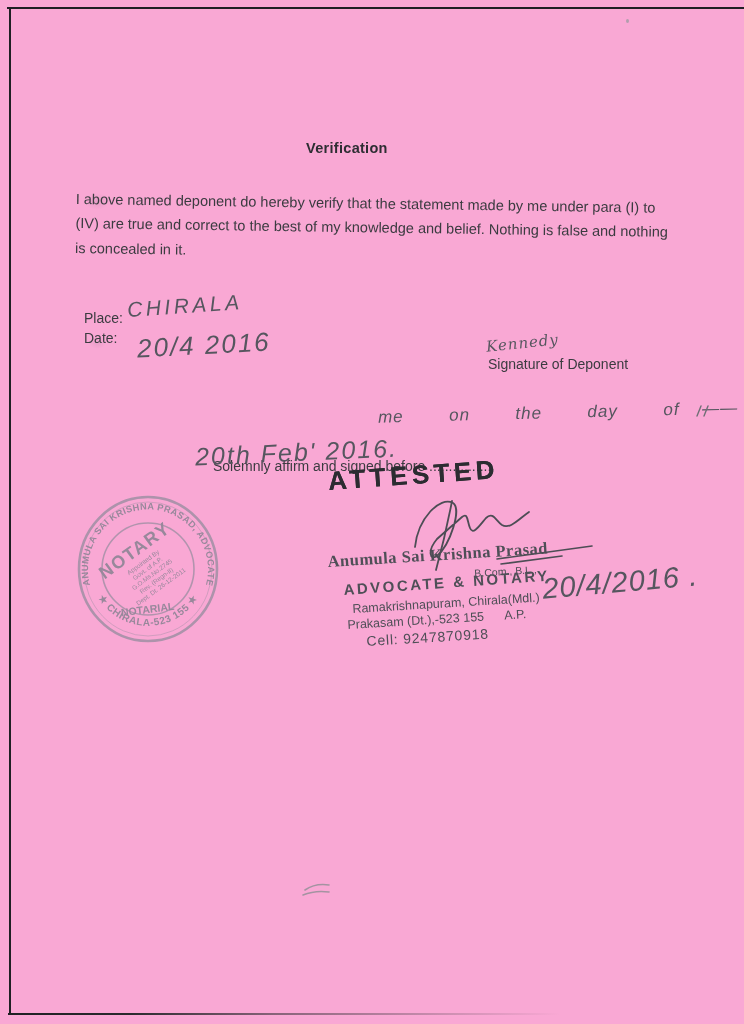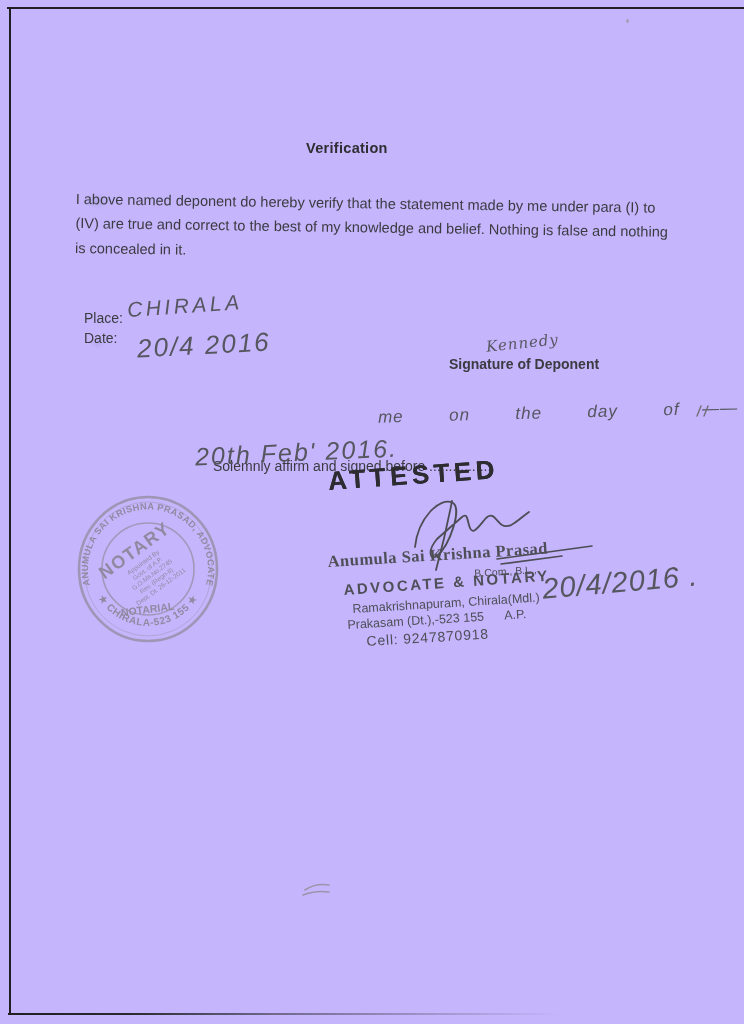--- a/index.html
+++ b/index.html
@@ -1,16 +1,16 @@
 <!DOCTYPE html>
 <html><head>
 <meta charset="utf-8">
 <style>
   html,body{margin:0;padding:0;background:#ffffff;}
-  .page{position:relative;width:744px;height:1024px;background:#c4b5fd;overflow:hidden;
+  .page{position:relative;width:744px;height:1024px;background:#f9a8d4;overflow:hidden;
         font-family:"Liberation Sans",sans-serif;}
 
   
   .scan-top{position:absolute;left:7px;top:7px;width:737px;height:2px;background:#202024;}
   .scan-left{position:absolute;left:9px;top:7px;width:2px;height:1007px;background:#202024;}
   .scan-bottom{position:absolute;left:8px;top:1013px;width:552px;height:2px;
         background:linear-gradient(90deg,#202024 0%,#2a2a2e 22%,rgba(42,42,46,.55) 48%,rgba(60,60,64,.25) 78%,transparent 100%);}
 
   .smudge1{position:absolute;left:84px;top:193px;width:26px;height:17px;border-radius:50%;
         background:radial-gradient(ellipse at center,rgba(70,70,82,.10),transparent 70%);}
@@ -25,21 +25,21 @@
   .para{position:absolute;left:76px;top:187px;color:#3b3b40;font-size:14.5px;line-height:24.3px;
         transform:rotate(.85deg);transform-origin:0 0;}
   .para div{white-space:nowrap;}
 
   .hand{position:absolute;font-style:italic;color:#56565f;white-space:pre;
         font-family:"Liberation Sans",sans-serif;}
   .place-value{left:127px;top:294px;font-size:21px;letter-spacing:3.5px;transform:rotate(-4deg);}
   .date-value{left:137px;top:330px;font-size:26px;letter-spacing:2px;transform:rotate(-3deg);}
   .kennedy{left:486px;top:334px;font-family:"DejaVu Serif",serif;font-size:15px;
         letter-spacing:1px;transform:rotate(-6deg);}
-  .sig-caption{left:449px;top:356px;font-weight:bold;}
+  .sig-caption{left:488px;top:356px;}
   .place-label{left:84px;top:310px;}
   .date-label{left:84px;top:330px;}
 
   .affirm{left:213px;top:418px;font-size:14px;margin-top:40px;}
   .affirm-tail{left:378px;top:403px;font-size:17px;word-spacing:17px;letter-spacing:1px;transform:rotate(-1.5deg);}
   .affirm-date{left:195px;top:438px;font-size:25px;letter-spacing:2px;transform:rotate(-2.5deg);}
 
   .attested{position:absolute;left:327px;top:466px;font-size:26px;font-weight:800;
         letter-spacing:4.5px;color:#2c2c31;transform:rotate(-4deg);transform-origin:0 0;
         text-shadow:0 0 .6px #2c2c31;}

